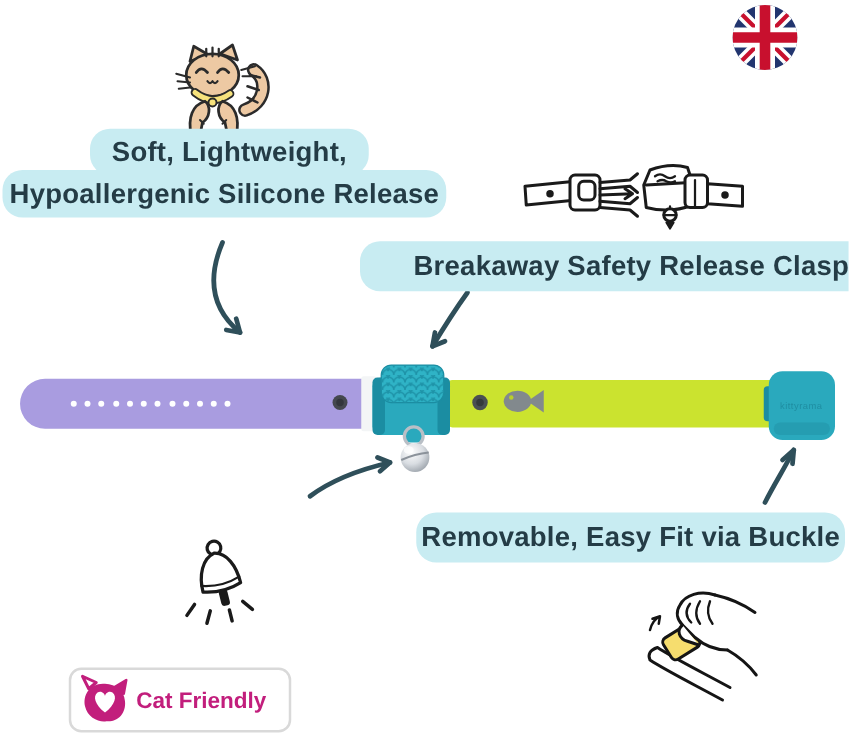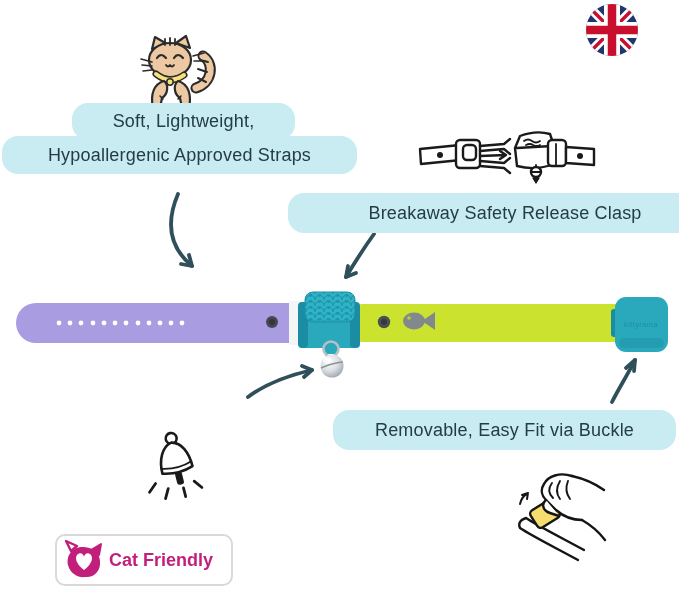--- a/index.html
+++ b/index.html
@@ -10,39 +10,39 @@
   }
   html,body{margin:0;padding:0;background:#fff;}
   .canvas{
     position:relative;width:679px;height:589px;background:#ffffff;
     overflow:hidden;font-family:"Liberation Sans",sans-serif;
   }
   .layer{position:absolute;left:0;top:0;}
   .bubble{
     position:absolute;background:var(--bubble);color:var(--text);
     display:flex;align-items:center;justify-content:center;
-    border-radius:16px;font-size:18px;font-weight:400;
+    border-radius:16px;font-size:22px;font-weight:700;
     white-space:nowrap;letter-spacing:.2px;z-index:2;
   }
   .badge{
     position:absolute;left:55px;top:534px;width:178px;height:52px;
     border:2px solid #d9d9d9;border-radius:10px;background:#fff;
     display:flex;align-items:center;z-index:2;box-sizing:border-box;
   }
   .badge-text{display:flex;flex-direction:column;line-height:1.05;margin-left:4px;}
   .badge-line1{color:var(--pink);font-weight:700;font-size:18px;}
   .badge-line2{color:#c5327f;font-weight:400;font-size:17px;letter-spacing:1px;}
 </style>
 </head>
 <body>
 
 <div class="canvas">
 
   <div class="bubble" style="left:72px;top:103px;width:223px;height:37px;">Soft, Lightweight,</div>
-  <div class="bubble" style="left:2px;top:136px;width:355px;height:38px;">Hypoallergenic Approved Straps</div>
+  <div class="bubble" style="left:2px;top:136px;width:355px;height:38px;">Hypoallergenic Silicone Release</div>
   <div class="bubble" style="left:288px;top:193px;width:434px;height:40px;">Breakaway Safety Release Clasp</div>
   <div class="bubble" style="left:333px;top:410px;width:343px;height:40px;">Removable, Easy Fit via Buckle</div>
 
   <div class="badge">
     <svg width="42" height="44" viewBox="0 0 42 44" style="margin-left:6px">
       <path d="M8,13 L3,3 L14,8 Z" fill="none" stroke="#c21e7c" stroke-width="2.4" stroke-linejoin="round"></path>
       <path d="M28,12 L38,6 L36,17 Z" fill="#c21e7c" stroke="#c21e7c" stroke-width="2" stroke-linejoin="round"></path>
       <path d="M21,9 C9,8 3,18 5,27 C7,36 16,40 22,39 C31,40 38,33 37,23 C36,13 30,10 21,9 Z" fill="#c21e7c"></path>
       <path d="M21,32 C13,26 11,19 15,16 C18,14 21,17 21,19 C21,17 24,14 27,16 C31,19 29,26 21,32 Z" fill="#ffffff"></path>
     </svg>

